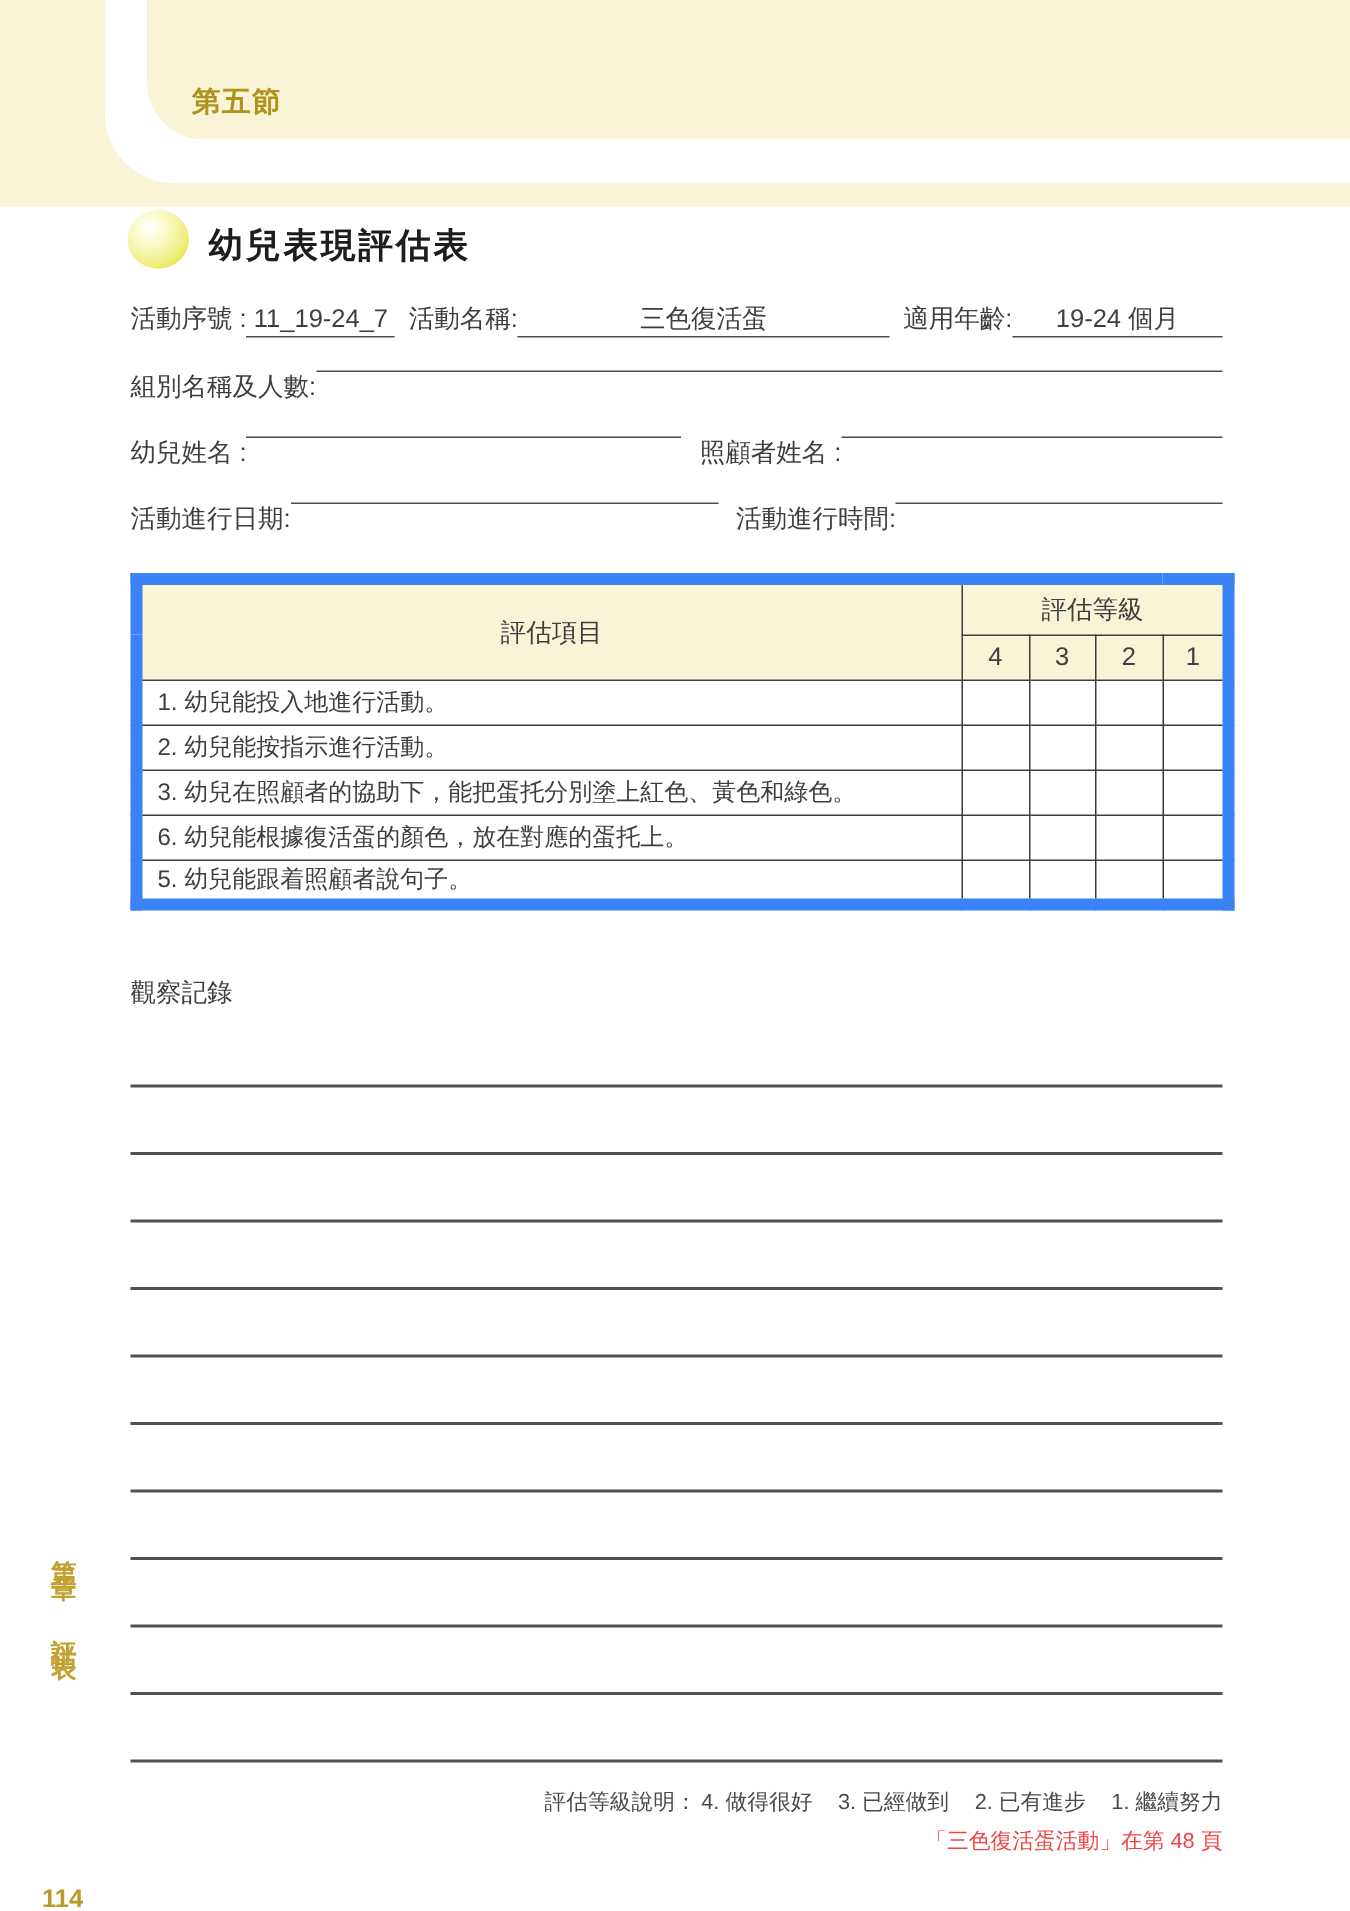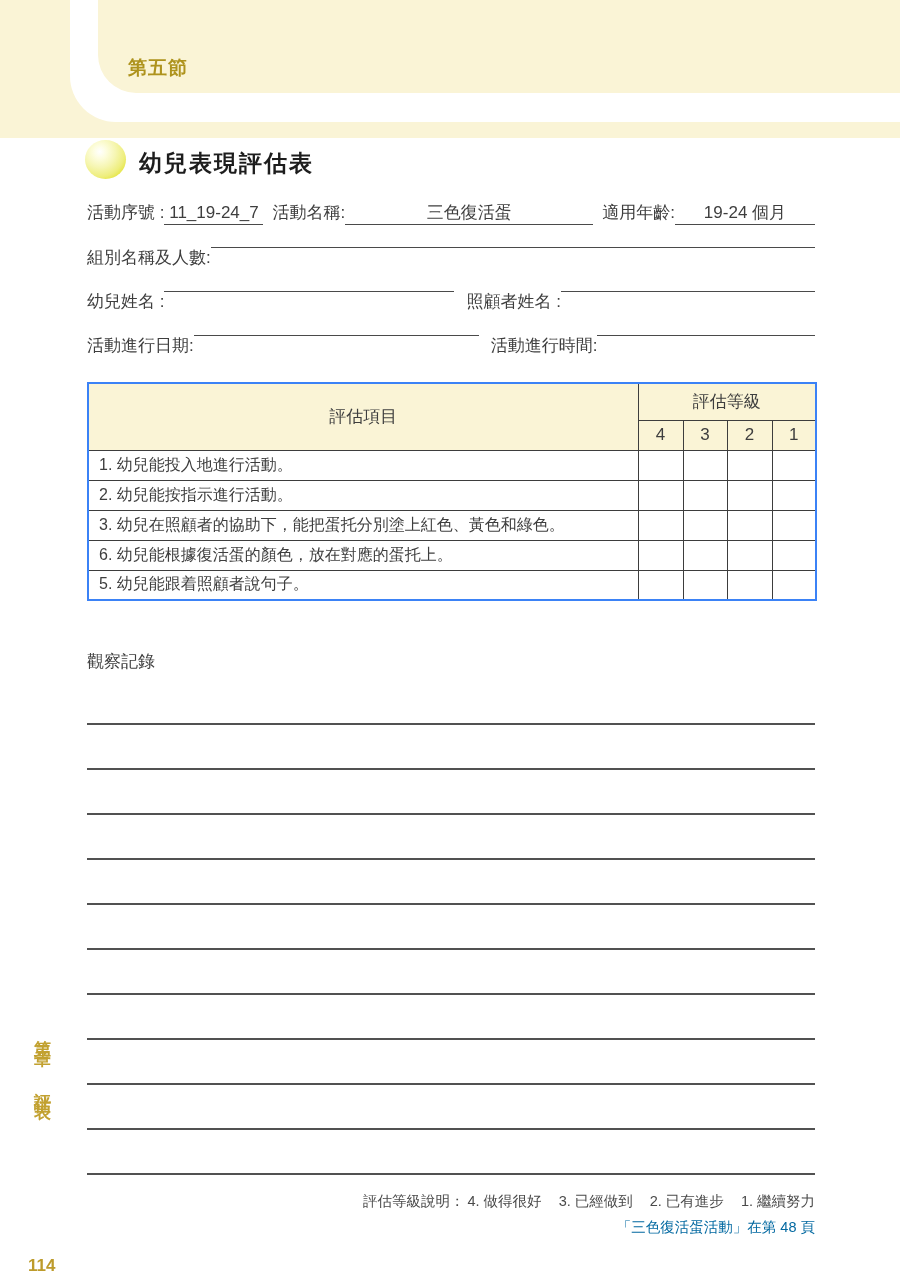--- a/index.html
+++ b/index.html
@@ -26,34 +26,34 @@
   
   .frow{position:absolute;left:87px;width:728px;display:flex;align-items:flex-start;font-size:17px;height:26px;line-height:22px;}
   .lbl{white-space:nowrap;}
   .blank{border-bottom:1px solid #4a4a4a;text-align:center;white-space:nowrap;}
   
   .eval-table{
     position:absolute;left:87px;top:382px;width:728px;border-collapse:collapse;table-layout:fixed;
     font-size:16px;color:#3e3e3e;
   }
   .eval-table th,.eval-table td{border:1px solid #3d3d3d;}
-  .eval-table{border:2px solid #3b82f6;}
+  .eval-table{border:8px solid #3b82f6;}
   .eval-table thead th{background:#faf4d6;font-weight:normal;font-size:17px;}
   .eval-table .hr1{height:37px;}
   .eval-table .hr2{height:30px;}
   .eval-table tbody tr{height:30px;}
   .eval-table td.item{padding-left:10px;text-align:left;margin-left:28px;}
   .eval-table td.score{background:#ffffff;}
   
   .obs-label{position:absolute;left:87px;top:650px;font-size:17px;}
   .wline{position:absolute;left:87px;width:728px;border-top:2px solid #515151;height:0;}
   
   .legend{position:absolute;right:85px;top:1192px;display:flex;font-size:14.5px;color:#4a4a4a;}
   .legend .li{margin-left:17px;}
-  .refline{position:absolute;right:85px;top:1218px;font-size:14.5px;color:#0369a1;margin-left:40px;}
+  .refline{position:absolute;right:85px;top:1218px;font-size:14.5px;color:#ef4444;margin-left:40px;}
   
   .chapter{
     position:absolute;left:31px;top:1026px;writing-mode:vertical-rl;text-orientation:upright;
     font-size:17px;font-weight:bold;color:#c2a130;letter-spacing:5px;
   }
   .chapter .part2{margin-top:14px;}
   .pagenum{position:absolute;left:28px;top:1256px;font-size:17px;font-weight:bold;color:#bd9b2b;}
 </style>
 </head>
 <body>

